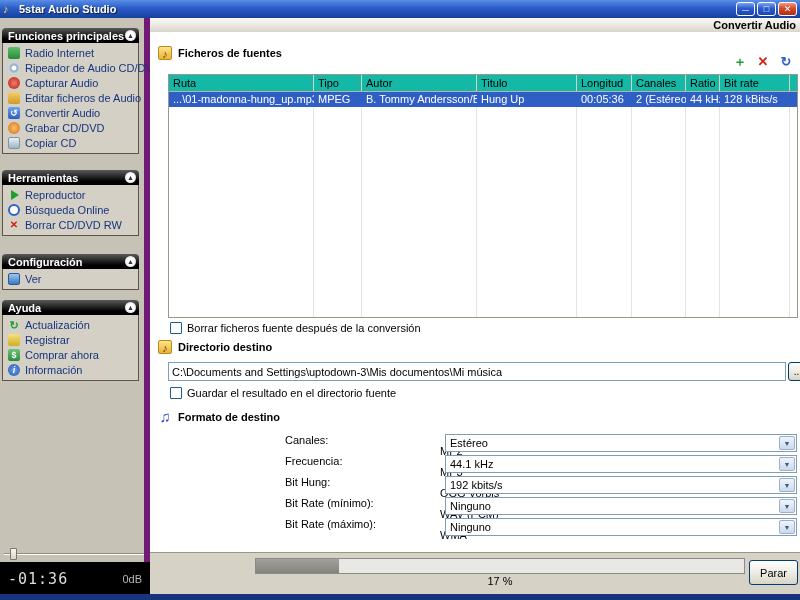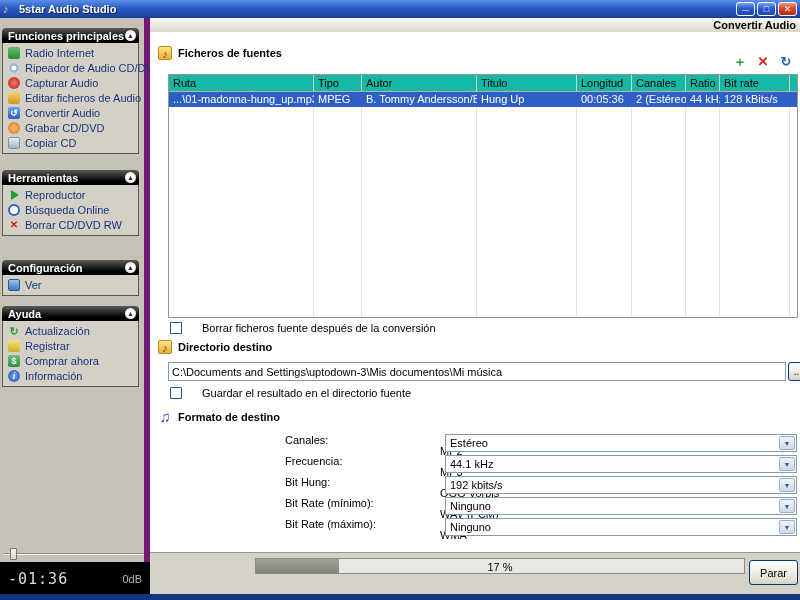--- a/index.html
+++ b/index.html
@@ -17,21 +17,21 @@
   .tbtn { width:19px; height:14px; border:1px solid #fff; border-radius:3px; color:#fff;
     background: linear-gradient(#7ba2ee,#2a5bd0 45%,#1c46ae); font-size:9px; line-height:12px; text-align:center; cursor:pointer; }
   .tbtn.close { background: linear-gradient(#f09a7d,#d6492a 45%,#ac2f16); }
   .tbtn.min::before { content:"—"; font-size:7px; }
   .tbtn.max::before { content:"□"; }
   .tbtn.close::before { content:"✕"; }
 
   
   #sidebar { position:absolute; left:0; top:18px; width:150px; height:582px; background:#c6c2b6; border-right:6px solid #701a75; }
   .group { margin:0 5px 0 2px; }
-  .g1 { margin-top:10px; } .g2 { margin-top:16px;border-radius:14px; } .g3 { margin-top:24px; } .g4 { margin-top:10px; }
+  .g1 { margin-top:10px; } .g2 { margin-top:16px;border-radius:14px; } .g3 { margin-top:18px; } .g4 { margin-top:10px; }
   .ghead { height:15px; border-radius:4px 4px 0 0; background:linear-gradient(#5a5a5a,#000 75%);
     color:#fff; font-weight:bold; display:flex; align-items:center; justify-content:space-between; padding:0 3px 0 6px; cursor:pointer; }
   .gchev { width:11px; height:11px; border-radius:50%; background:radial-gradient(#fff 40%,#cfcfcf); color:#333;
     font-size:7px; line-height:11px; text-align:center; cursor:pointer; flex:0 0 auto; }
   .gchev::before { content:"▲"; }
   .gitems { border:1px solid #5a5748; border-top:none; background:#d4d0c6; padding:2px 0 3px; }
   .sitem { height:15px; display:flex; align-items:center; gap:5px; padding-left:5px; color:#17357d; cursor:pointer; white-space:nowrap; }
   .sic { width:12px; height:12px; flex:0 0 auto; border-radius:2px; font-size:10px; line-height:12px; text-align:center; font-weight:bold; }
   .ic-radio   { background:linear-gradient(#5fc06a,#2b8a3a); }
   .ic-cd      { background:radial-gradient(circle at 50% 50%, #fff 0 2px, #8fa9c2 3px, #cfdce9 6px); border-radius:50%; }
@@ -97,21 +97,21 @@
   .c0 { width:145px; } .c1 { width:48px; } .c2 { width:115px; } .c3 { width:100px; }
   .c4 { width:55px; } .c5 { width:54px; } .c6 { width:34px; } .c7 { width:70px; } .cf { flex:1; border-right:none; }
   .tbody-empty { flex:1;
     background:linear-gradient(to right,
       transparent 0 144px,#e3e3e3 144px 145px,transparent 145px 192px,#e3e3e3 192px 193px,
       transparent 193px 307px,#e3e3e3 307px 308px,transparent 308px 407px,#e3e3e3 407px 408px,
       transparent 408px 462px,#e3e3e3 462px 463px,transparent 463px 516px,#e3e3e3 516px 517px,
       transparent 517px 550px,#e3e3e3 550px 551px,transparent 551px 620px,#e3e3e3 620px 621px,transparent 621px); }
 
   
-  .cbrow { position:absolute; display:flex; align-items:center; gap:20px; color:#000; }
+  .cbrow { position:absolute; display:flex; align-items:center; gap:5px; color:#000; }
   .cb { width:12px; height:12px; background:#fff; border:1px solid #1d5a94; border-radius:1px; cursor:pointer; flex:0 0 auto; }
   .rb { width:11px; height:11px; background:#fff; border:1px solid #1d5a94; border-radius:50%; cursor:pointer; flex:0 0 auto; position:relative; }
   .rb.checked::after { content:""; position:absolute; left:2px; top:2px; width:5px; height:5px; border-radius:50%;
     background:radial-gradient(#8fd48f,#2e8f2e); }
 
   
   #path-row { position:absolute; left:168px; top:362px; width:640px; height:19px; display:flex; }
   #path-input { flex:1; height:19px; border:1px solid #7f9db9; background:#fff; font-family:"Liberation Sans",sans-serif; font-size:11px; padding:0 3px; }
   #browse-btn { width:20px; height:19px; margin-left:2px; border:1px solid #003c74; border-radius:3px;
     background:linear-gradient(#fefefe,#f0efe6 45%,#d8d4c6); font-size:10px; cursor:pointer; }
@@ -122,21 +122,21 @@
   .fmt-row .olabel { position:absolute; left:113px; color:#000; }
   .combo { position:absolute; left:273px; width:352px; height:18px; background:#fff; border:1px solid #7f9db9; cursor:pointer; }
   .combo .value { display:block; padding:2px 20px 0 4px; overflow:hidden; white-space:nowrap; }
   .combo .arrow { position:absolute; right:1px; top:1px; width:16px; height:14px; border:1px solid #9ab0cc; border-radius:2px;
     background:linear-gradient(#eef4fd,#cdd9ea); text-align:center; font-size:7px; line-height:13px; color:#3b5a82; }
   .combo .arrow::before { content:"▼"; }
 
   
   #progress { position:absolute; left:255px; top:558px; width:490px; height:16px; border:1px solid #8a8a8a; background:#e8e8e4; }
   #progress .pfill { position:absolute; left:0; top:0; bottom:0; background:linear-gradient(#a2a29a,#84847c); }
-  #progress .plabel { position:absolute; left:0; right:0; top:2px; text-align:center; color:#000; }
+  #progress .plabel { position:absolute; left:0; right:0; top:16px; text-align:center; color:#000; }
   #stop-btn { position:absolute; left:749px; top:560px; width:49px; height:25px; border:1px solid #003c74; border-radius:3px;
     background:linear-gradient(#fefefe,#f0efe6 45%,#d8d4c6); font-family:"Liberation Sans",sans-serif; font-size:11px; cursor:pointer; }
 </style>
 </head>
 <body>
 
 <div id="window">
 
   <div id="titlebar">
     <span class="app-icon"></span>

